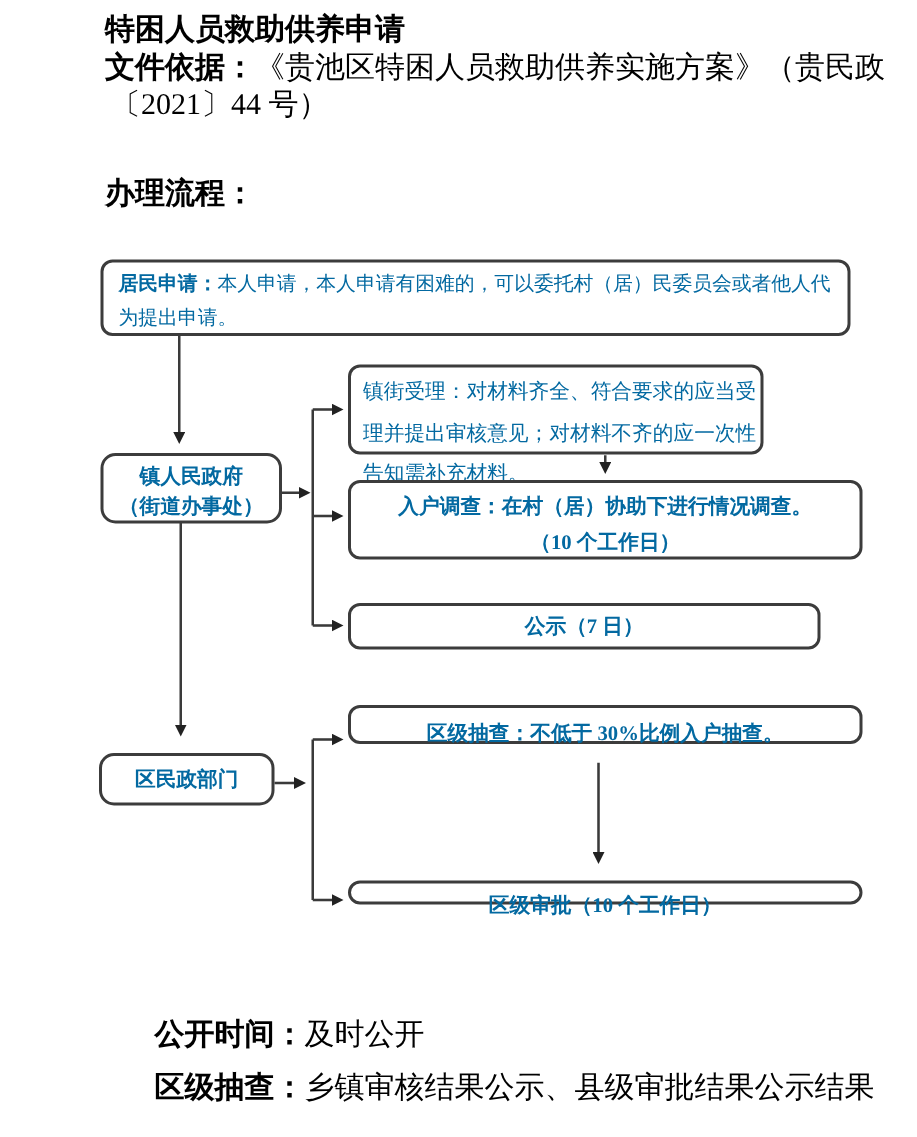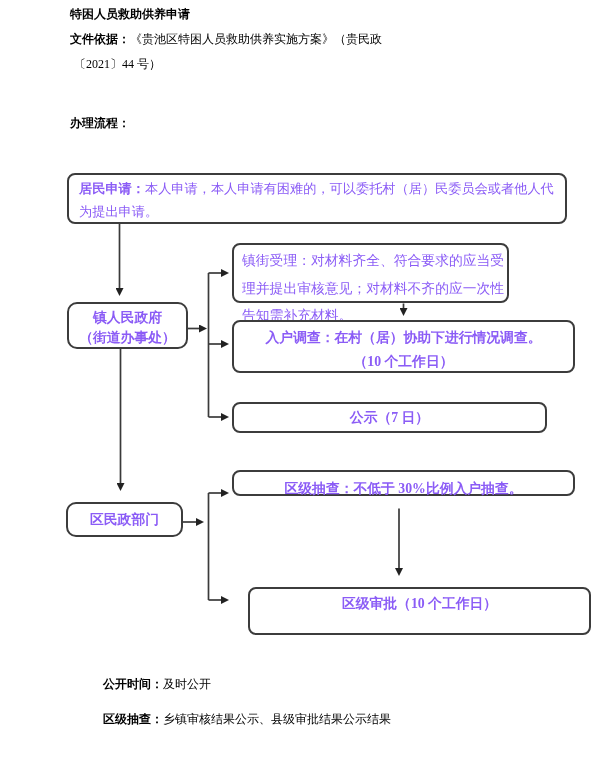--- a/index.html
+++ b/index.html
@@ -10,29 +10,29 @@
   }
   .page {
     position: relative;
     width: 611px;
     height: 758px;
     background: #fff;
     overflow: hidden;
   }
   .abs { position: absolute; }
   .b { font-weight: 700; }
-  .hdr { font-size: 12px; white-space: nowrap; }
+  .hdr { font-size: 20px; white-space: nowrap; }
   .flowbox {
     position: absolute;
     border: 2px solid #3c3c3c;
     border-radius: 8px;
     background: #fff;
     font-size: 13.8px;
     line-height: 27px;
-    color: #8b5cf6;
+    color: #0369a1;
   }
   .flowbox.small { border-radius: 10px; text-align: center; font-weight: 700; }
   .flowbox.center { text-align: center; font-weight: bold; }
   #svg-connectors { position: absolute; left: 0; top: 0; }
   .cline { stroke: #3a3a3a; stroke-width: 1.7; fill: none; }
 </style>
 </head>
 <body>
 
 <div class="page">
@@ -90,21 +90,21 @@
   </div>
 
   <div class="flowbox small" style="left:66px; top:502px; width:117px; height:35px; line-height:31px;">
     <span>区民政部门</span>
   </div>
 
   <div class="flowbox center" style="left:232px; top:470px; width:343px; height:26px; line-height:34px;">
     <span>区级抽查：不低于 30%比例入户抽查。</span>
   </div>
 
-  <div class="flowbox center" style="left:248px; top:587px; width:343px; height:48px; line-height:29px;">
+  <div class="flowbox center" style="left:232px; top:587px; width:343px; height:16px; line-height:29px;">
     <span>区级审批（10 个工作日）</span>
   </div>
 
   <div class="abs hdr" style="left:103px; top:676px;">
     <span class="b">公开时间：</span><span>及时公开</span>
   </div>
   <div class="abs hdr" style="left:103px; top:711px;">
     <span class="b">区级抽查：</span><span>乡镇审核结果公示、县级审批结果公示结果</span>
   </div>
 

